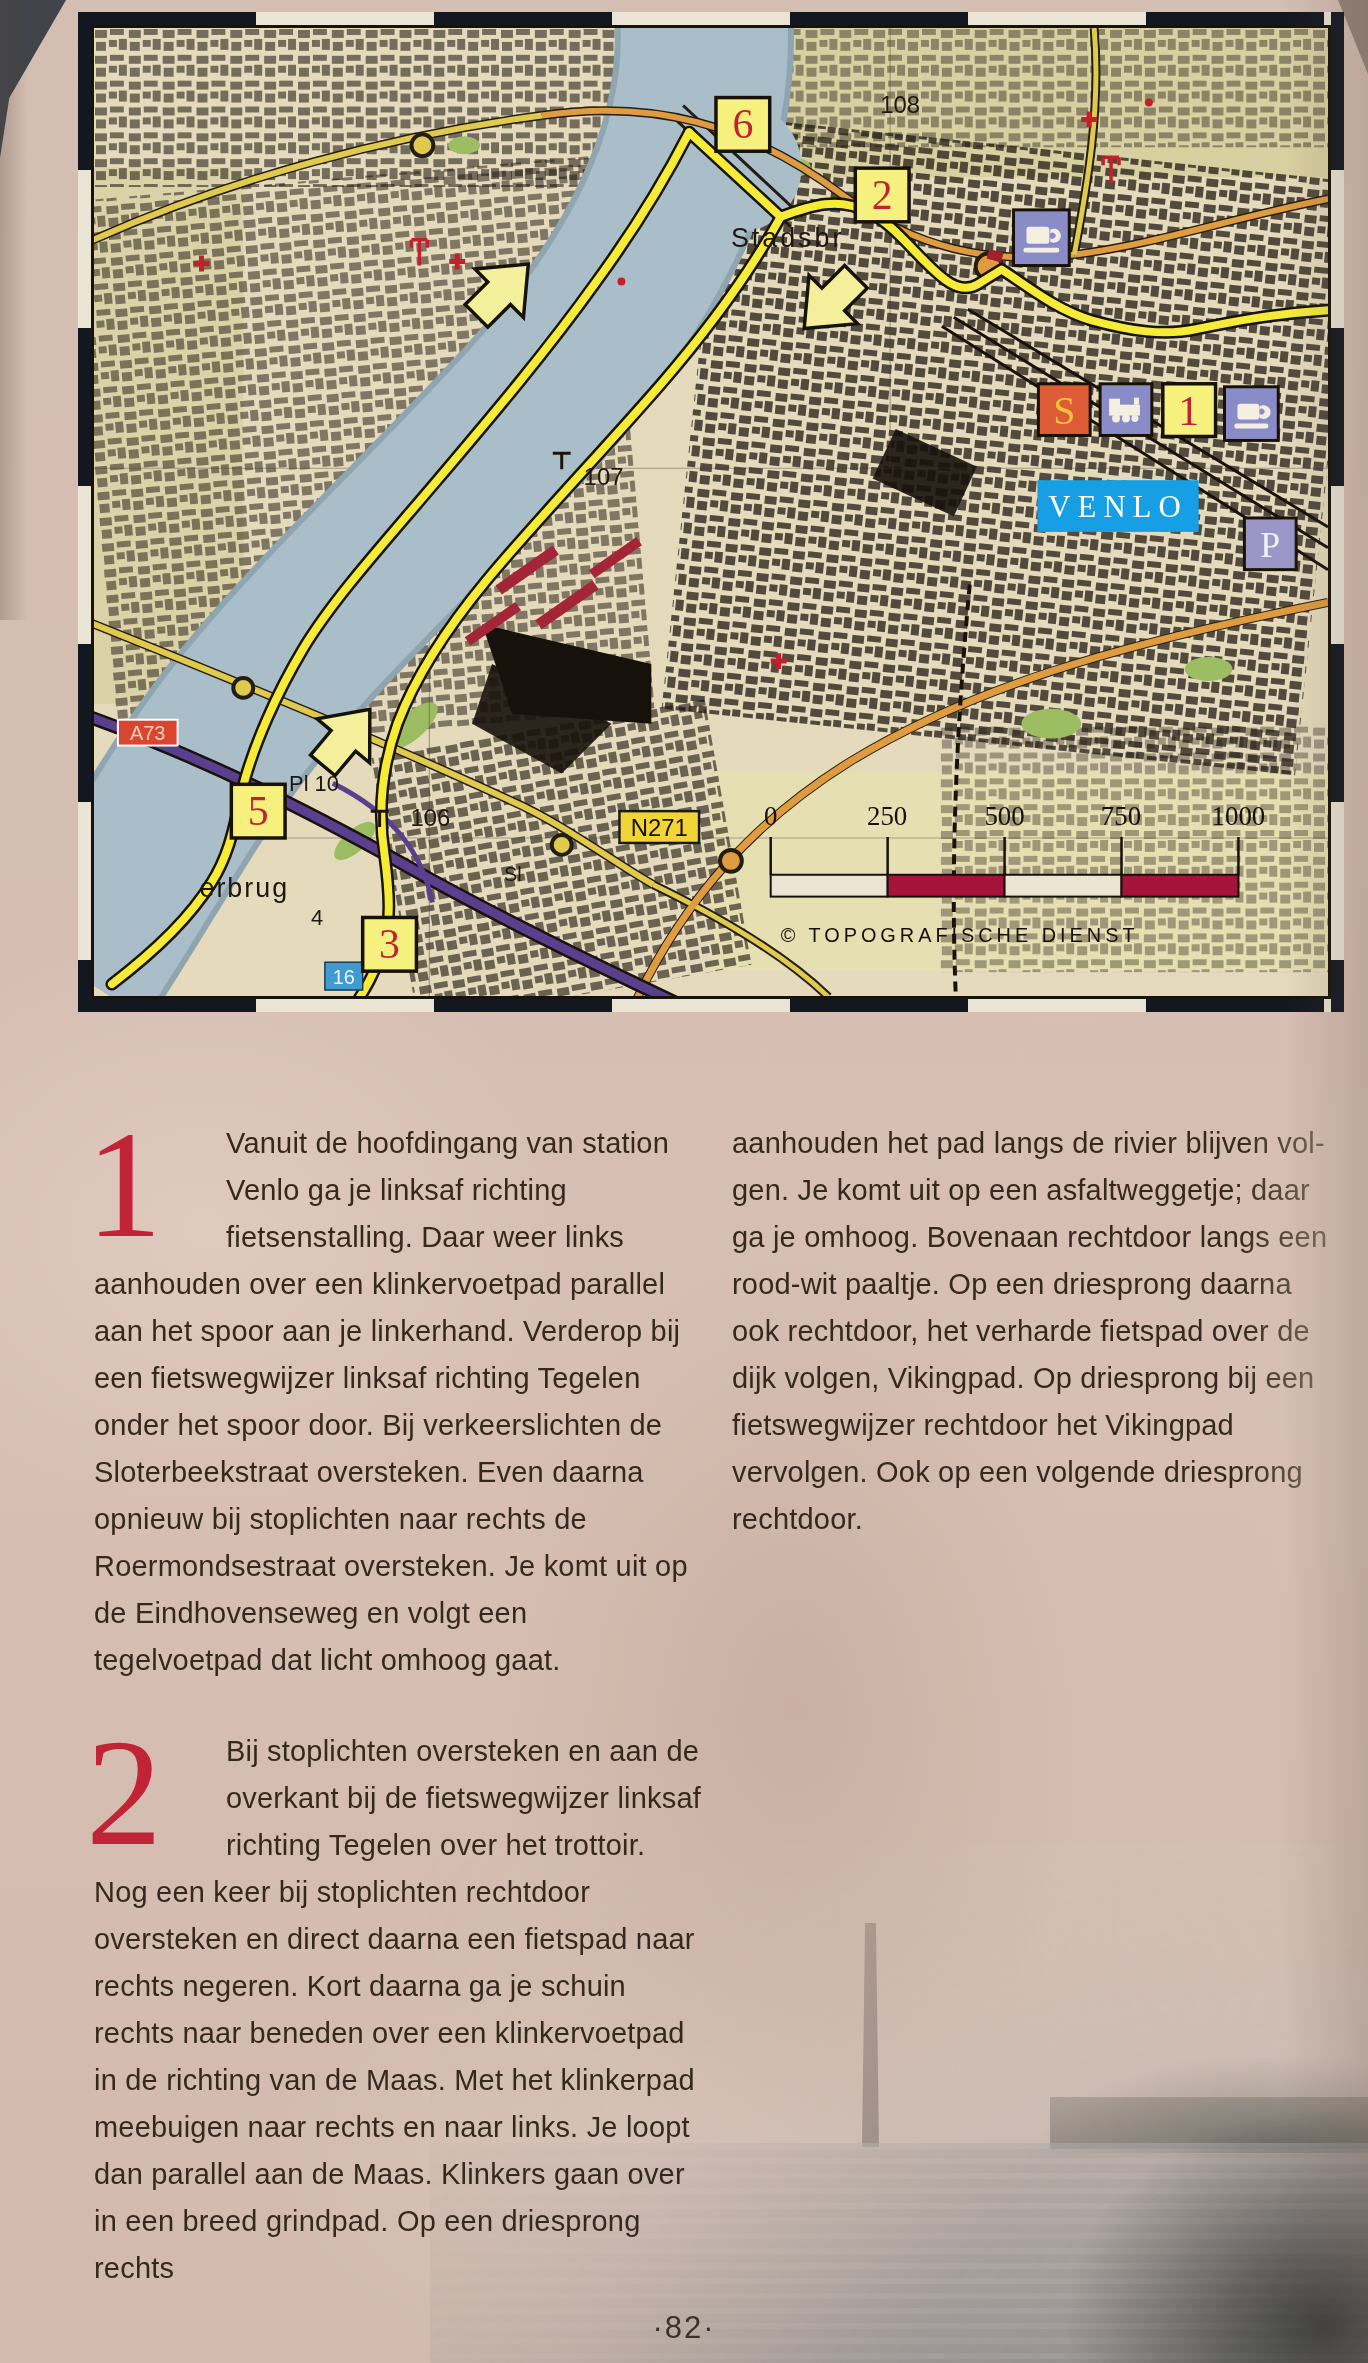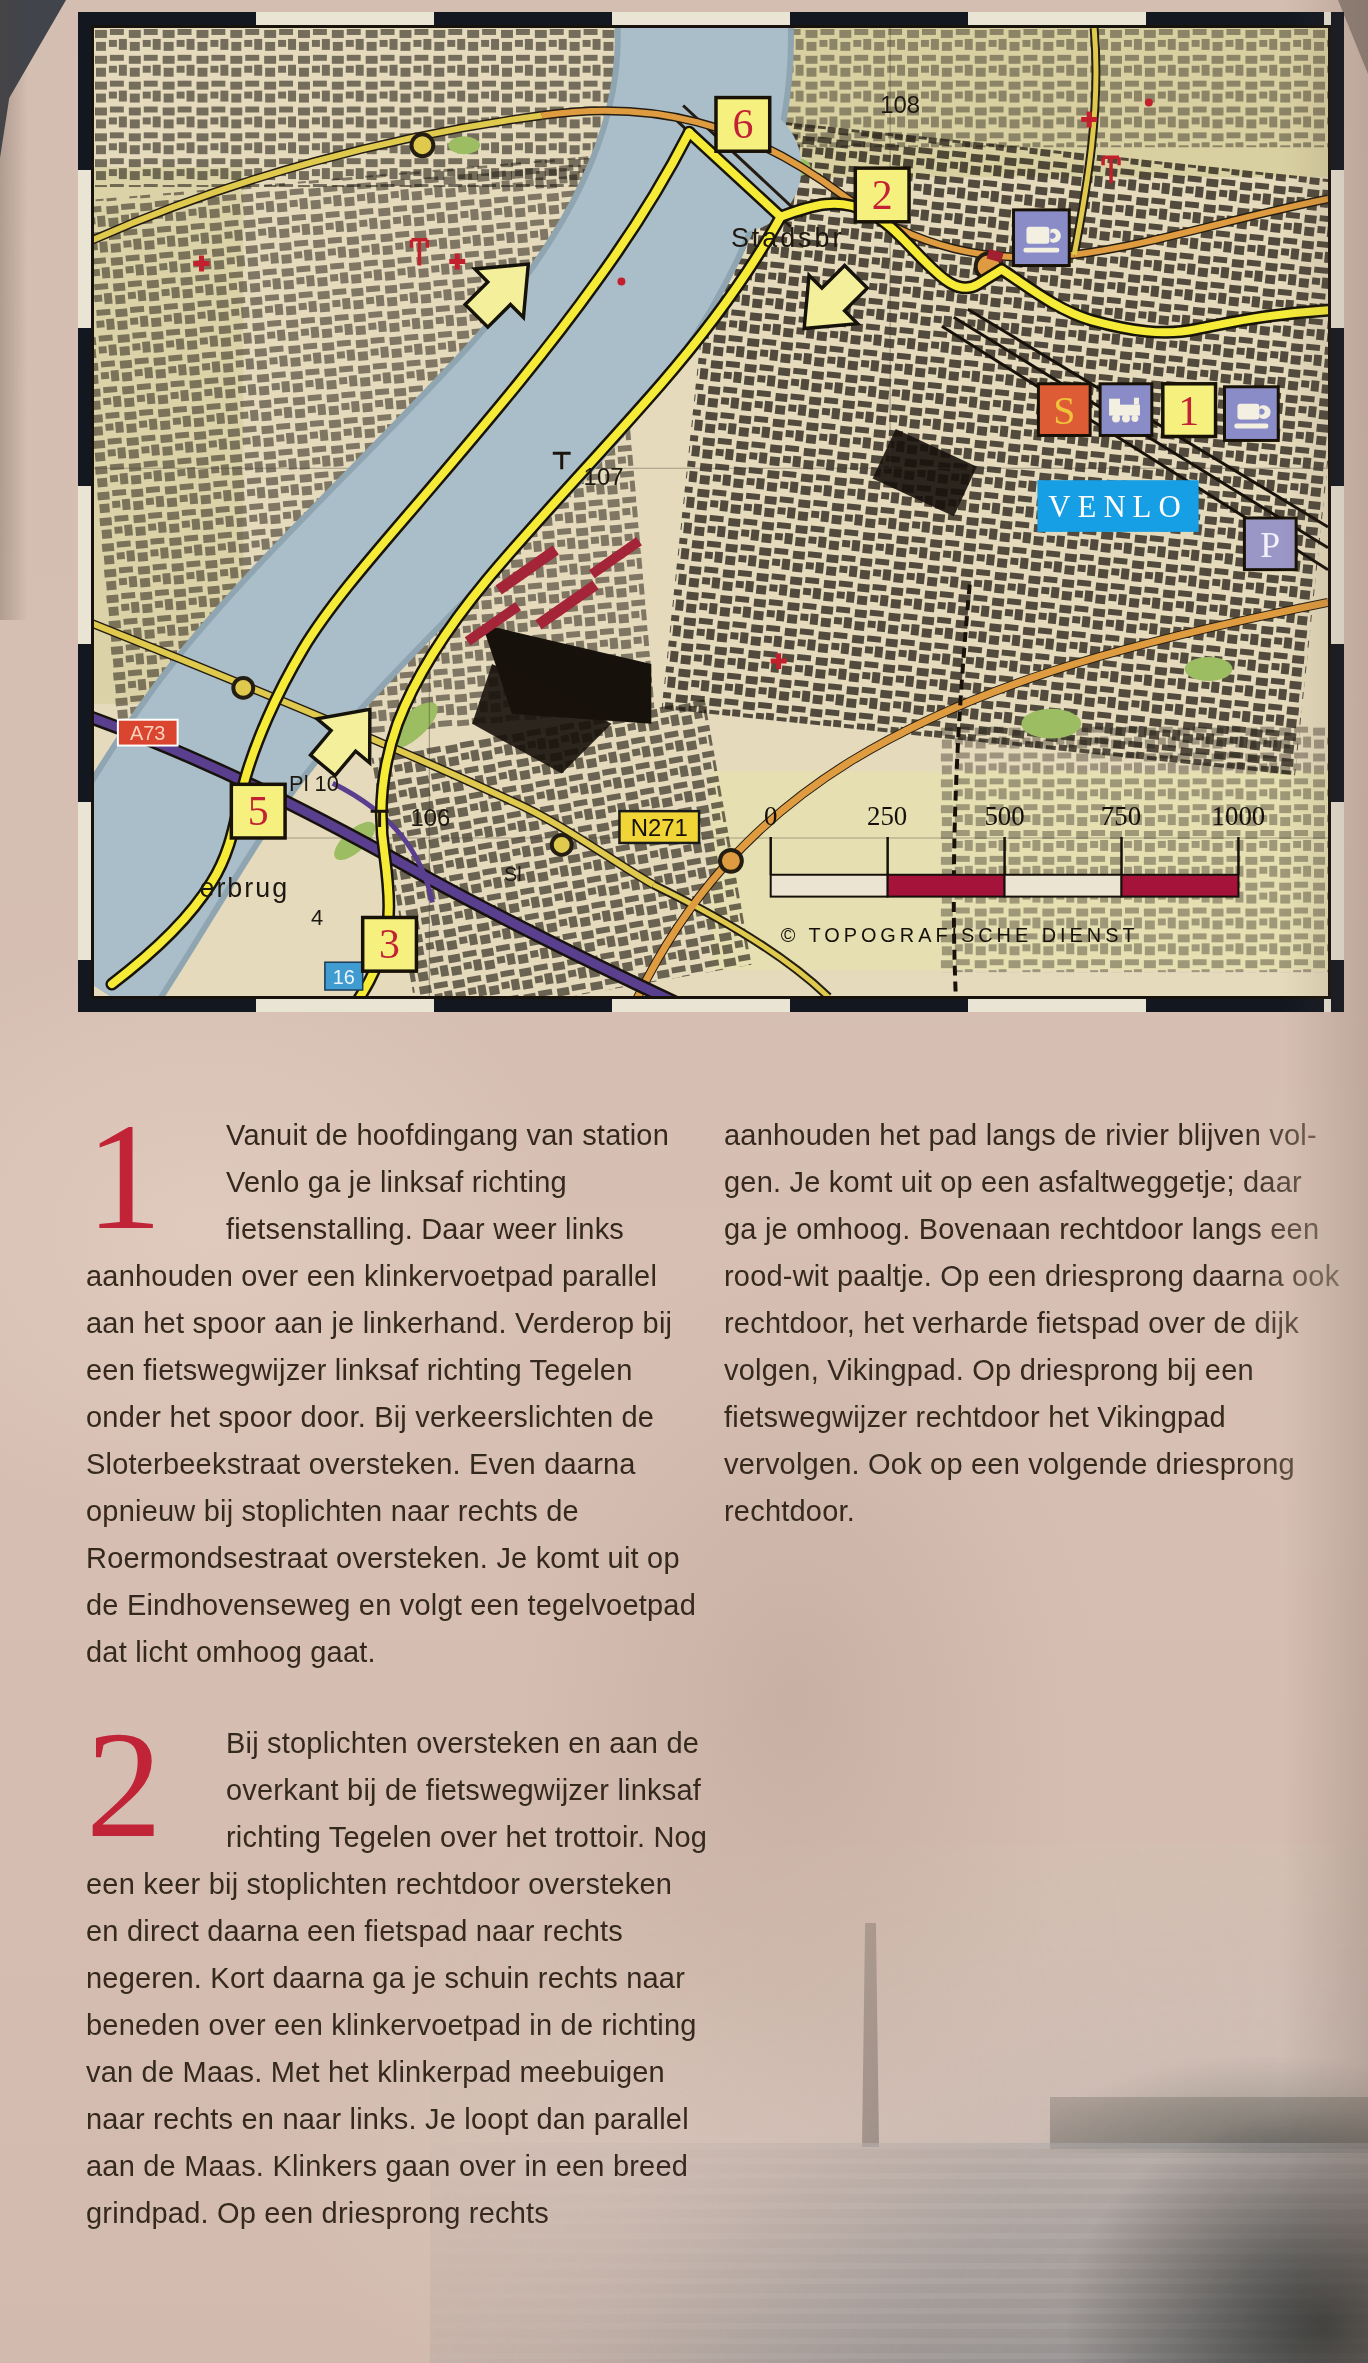--- a/index.html
+++ b/index.html
@@ -32,21 +32,21 @@
   .map-inner{position:absolute;left:13px;top:13px;right:13px;bottom:13px;
     border:3px solid #17130c;box-sizing:border-box;background:#e5dabc;}
   .map-inner svg{display:block;width:100%;height:100%;}
 
   
   .col{position:absolute;color:#35291f;font-size:29px;line-height:47px;letter-spacing:.2px;}
   .col-left{left:86px;top:1112px;width:624px;}
   .col-right{left:724px;top:1112px;width:616px;}
   .bignum,.bignum2{float:left;width:140px;height:141px;font-family:"Liberation Serif",serif;
     font-size:152px;line-height:130px;color:#c22437;}
-  .para{margin:0;}
+  .para{margin:8px;}
   .gutter-fade{position:absolute;left:1238px;top:1090px;width:130px;height:480px;
     background:linear-gradient(90deg,rgba(214,192,180,0),rgba(214,192,180,.62));pointer-events:none;}
   .page-num{position:absolute;left:0;right:0;top:2310px;text-align:center;
     font-size:31px;color:#3a312b;letter-spacing:2px;}
 
   
   .photo{position:absolute;left:430px;top:1845px;width:938px;height:518px;pointer-events:none;
     -webkit-mask-image:linear-gradient(115deg,transparent 0%,rgba(0,0,0,.3) 32%,rgba(0,0,0,.85) 62%,#000 88%);
     mask-image:linear-gradient(115deg,transparent 0%,rgba(0,0,0,.3) 32%,rgba(0,0,0,.85) 62%,#000 88%);}
   .photo-sky{position:absolute;inset:0;height:300px;
@@ -357,15 +357,16 @@
       <p class="para">Bij stoplichten oversteken en aan de overkant bij de fietswegwijzer linksaf richting Tegelen over het trottoir. Nog een keer bij stoplichten rechtdoor oversteken en direct daarna een fietspad naar rechts negeren. Kort daarna ga je schuin rechts naar beneden over een klinkervoetpad in de richting van de Maas. Met het klinkerpad mee­buigen naar rechts en naar links. Je loopt dan parallel aan de Maas. Klinkers gaan over in een breed grindpad. Op een driesprong rechts</p>
     </div>
   </div>
 
   <div class="col col-right">
     <p class="para">aanhouden het pad langs de rivier blijven vol­gen. Je komt uit op een asfaltweggetje; daar ga je omhoog. Bovenaan rechtdoor langs een rood-wit paaltje. Op een driesprong daarna ook rechtdoor, het verharde fietspad over de dijk volgen, Vikingpad. Op driesprong bij een fietswegwijzer rechtdoor het Vikingpad vervolgen. Ook op een volgende driesprong rechtdoor.</p>
   </div>
 
   <div class="gutter-fade"></div>
 
+  <div class="page-num">·82·</div>
 
   <div class="edge-shade-right"></div>
 </div>
 
 </body></html>

